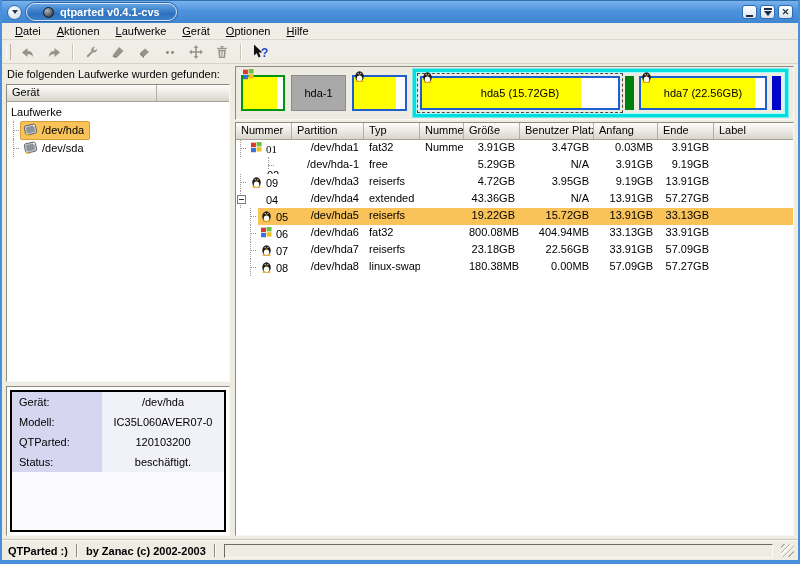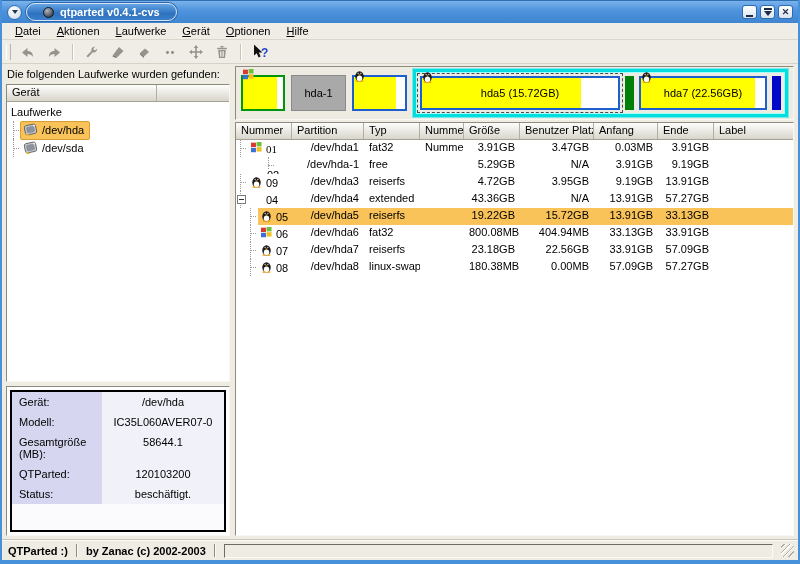--- a/index.html
+++ b/index.html
@@ -265,24 +265,20 @@
           <div id="info-rows">
               <div class="info-row">
                 <div class="lbl">Gerät:</div>
                 <div class="val">/dev/hda</div>
               </div>
               <div class="info-row">
                 <div class="lbl">Modell:</div>
                 <div class="val">IC35L060AVER07-0</div>
               </div>
               <div class="info-row">
-                <div class="lbl">Gesamtgröße (MB):</div>
-                <div class="val">58644.1</div>
-              </div>
-              <div class="info-row">
                 <div class="lbl">QTParted:</div>
                 <div class="val">120103200</div>
               </div>
               <div class="info-row">
                 <div class="lbl">Status:</div>
                 <div class="val">beschäftigt.</div>
               </div>
             </div>
           <div class="info-fill"></div>
         </div>

